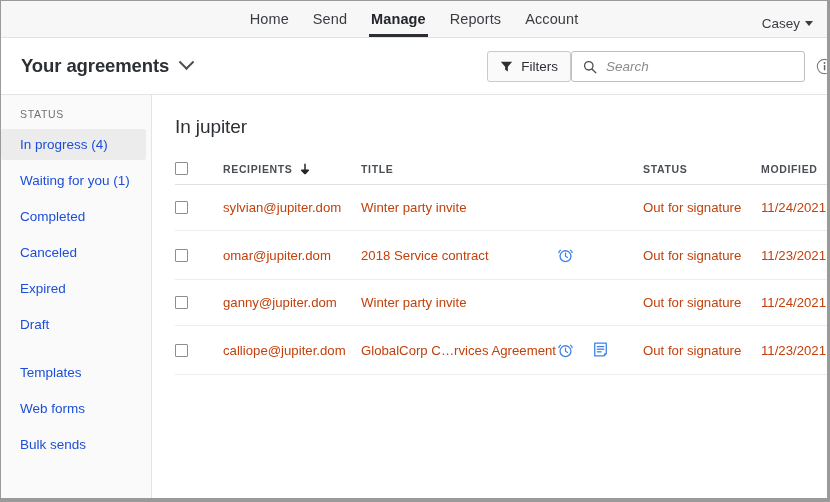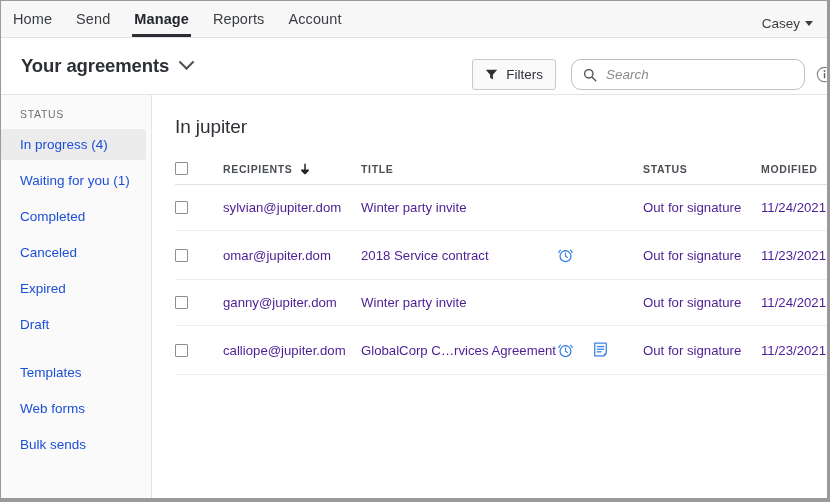--- a/index.html
+++ b/index.html
@@ -25,20 +25,21 @@
   }
 
   
   .topnav {
     position: relative;
     height: 37px;
     background: #f7f7f7;
     border-bottom: 1px solid #e2e2e2;
     display: flex;
     align-items: stretch;
+    justify-content: center;
   }
   .nav-item {
     position: relative;
     display: flex;
     align-items: center;
     padding: 0 12px;
     font-size: 14.5px;
     color: #3a3d42;
     cursor: pointer;
     letter-spacing: 0.1px;
@@ -94,47 +95,46 @@
     margin-left: 12px;
     width: 11px; height: 11px;
     border-right: 2px solid #4a4f55;
     border-bottom: 2px solid #4a4f55;
     transform: rotate(45deg) translate(-3px,-3px);
     cursor: pointer;
   }
   .subheader-right {
     position: absolute;
     right: 0;
-    top: 8px;
+    top: 0;
     height: 57px;
     display: flex;
     align-items: center;
     gap: 0;
   }
   .filters-btn {
     display: flex;
     align-items: center;
     gap: 8px;
     height: 31px;
     padding: 0 12px;
     background: #fafafa;
     border: 1px solid #c9c9c9;
     border-radius: 3px;
     font-size: 13.5px;
     color: #2c3035;
     cursor: pointer;
   }
   .search-box {
     position: relative;
-    margin-left: 15px;
     width: 234px;
     height: 31px;
     background: #ffffff;
     border: 1px solid #c0c0c0;
-    border-radius: 10px;
+    border-radius: 3px;
     display: flex;
     align-items: center;
     padding-left: 11px;
     cursor: text;
   }
   .search-box input {
     border: none;
     outline: none;
     flex: 1;
     margin-left: 9px;
@@ -213,21 +213,21 @@
     font-size: 10.5px;
     letter-spacing: 0.65px;
     color: #4a4f55;
     font-weight: bold;
     padding: 8px 0 9px 0;
     border-bottom: 1px solid #e0e0e0;
     vertical-align: middle;
   }
   table.agreements td {
     font-size: 13.2px;
-    color: #4c1d95;
+    color: #c2410c;
     padding: 15px 0 15px 0;
     border-bottom: 1px solid #ededed;
     vertical-align: middle;
     white-space: nowrap;
     overflow: hidden;
   }
   .col-check  { width: 48px; }
   .col-recip  { width: 138px; }
   .col-title  { width: 196px; }
   .col-icons  { width: 86px; }

